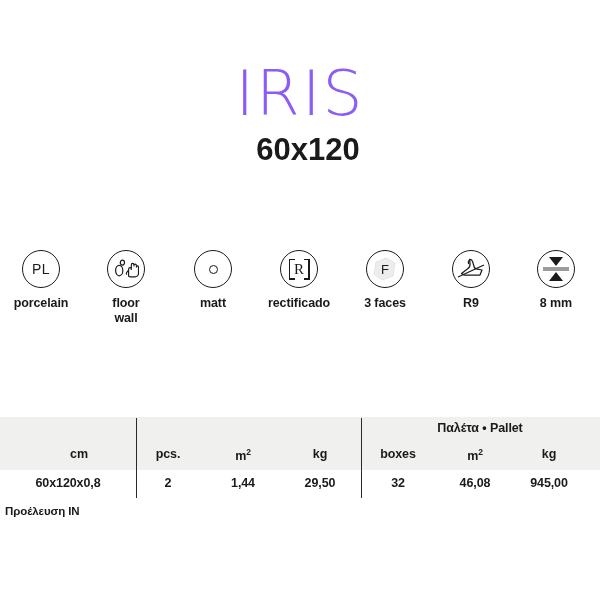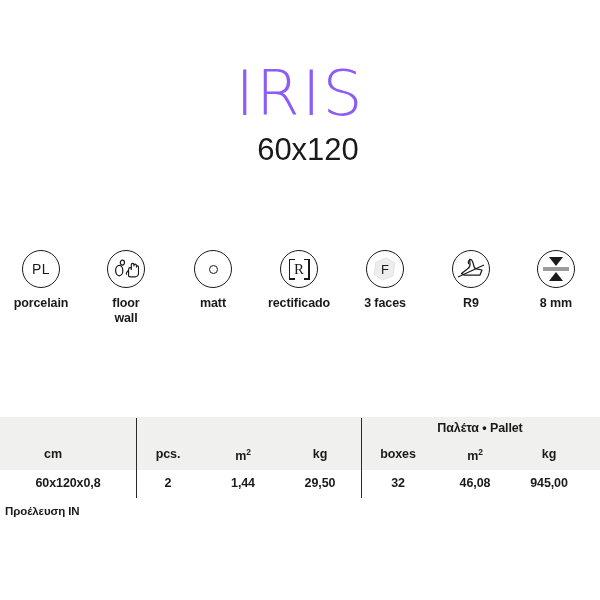--- a/index.html
+++ b/index.html
@@ -32,21 +32,21 @@
     letter-spacing: 2px;
     line-height: 1.0;
     color: #8b5cf6;
     display: block;
   }
   #product-size {
     display: block;
     margin-top: 7px;
     font-family: "Liberation Sans", sans-serif;
     font-size: 31px;
-    font-weight: 400;
+    font-weight: 700;
     letter-spacing: 0px;
     color: #1a1a1a;
     padding-left: 16px;
   }
 
   
   #features {
     position: absolute;
     left: 0;
     top: 250px;
@@ -351,21 +351,21 @@
   </div>
 
 </div>
 
 <div id="spec-table">
 
   <div id="table-head" style="background: rgb(240, 240, 238);">
 
     <div class="grp" id="grp-2" style="left: 365px; width: 230px;">Παλέτα • Pallet</div>
 
-    <div class="col" id="col-0" style="left: 8px; width: 90px;">
+    <div class="col" id="col-0" style="left: 34px; width: 90px;">
       <span>cm</span>
     </div>
     <div class="col" id="col-1" style="left: 123px; width: 90px;">
       <span>pcs.</span>
     </div>
     <div class="col" id="col-2" style="left: 198px; width: 90px;">
       <span>m</span><sup>2</sup>
     </div>
     <div class="col" id="col-3" style="left: 275px; width: 90px;">
       <span>kg</span>

